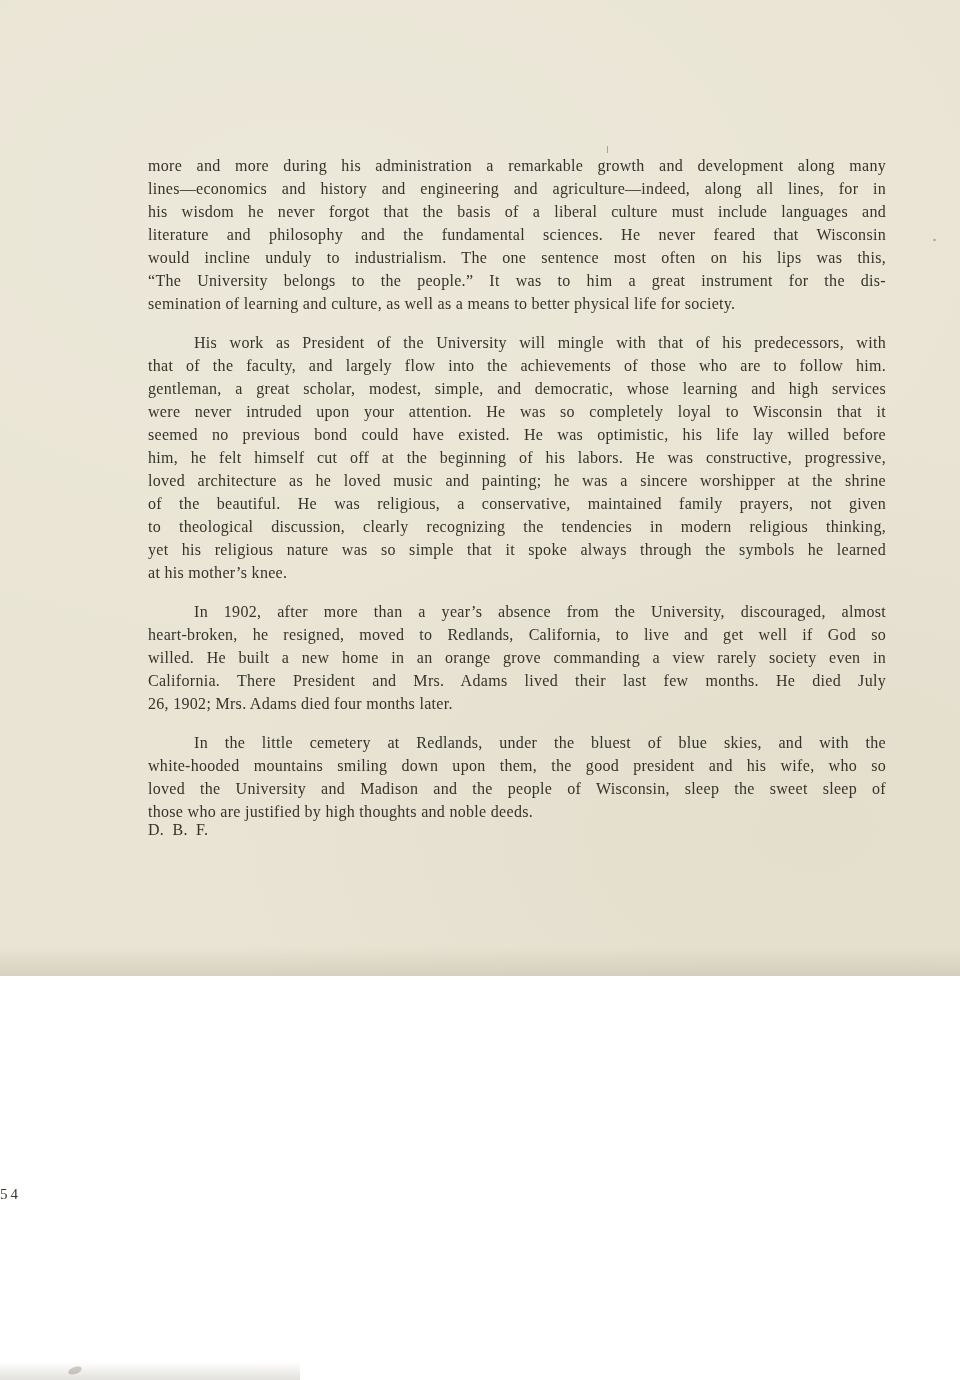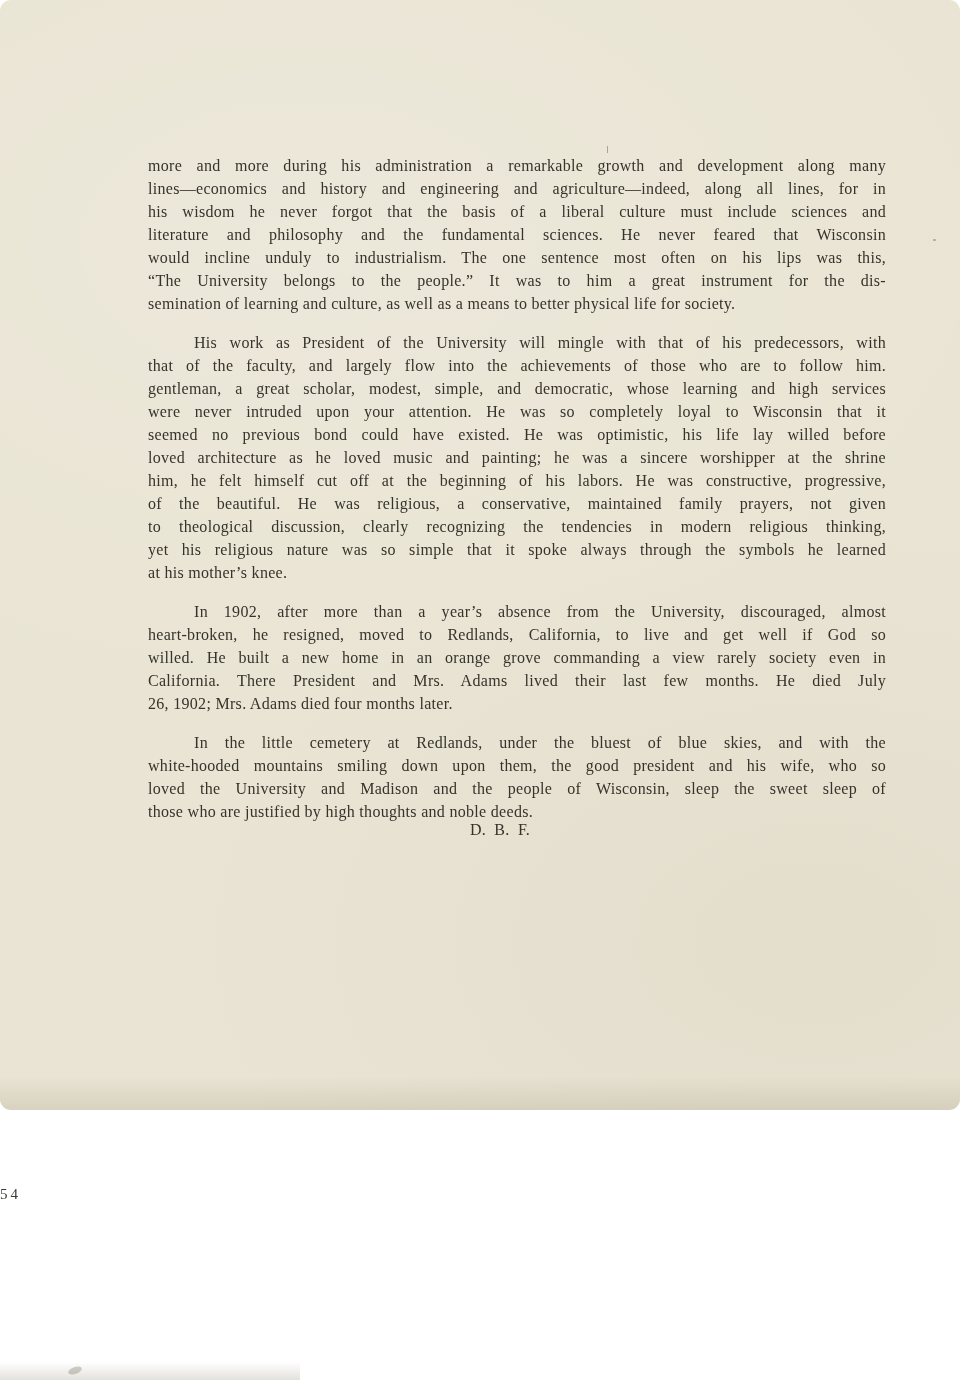--- a/index.html
+++ b/index.html
@@ -10,27 +10,26 @@
     width: 960px;
     height: 1380px;
     position: relative;
     overflow: hidden;
     font-family: "Liberation Serif", "DejaVu Serif", serif;
   }
   .page {
     position: absolute;
     inset: 0;
     width: 960px;
-    height: 1110px;
+    height: 976px;
     background:
       radial-gradient(1100px 700px at 32% 22%, rgba(255,255,255,0.16), rgba(255,255,255,0) 70%),
       radial-gradient(900px 600px at 85% 85%, rgba(120,108,82,0.05), rgba(120,108,82,0) 70%),
       linear-gradient(to bottom, rgba(0,0,0,0) 97%, rgba(110,98,72,0.14) 100%),
       #e9e4d3;
-    border-radius: 11px;
   }
   .text-block {
     position: absolute;
     left: 148px;
     top: 154px;
     width: 738px;
     font-size: 16px;
     line-height: 23px;
     letter-spacing: 0.3px;
     color: #35332b;
@@ -42,21 +41,21 @@
     white-space: normal;
   }
   .line.last {
     text-align-last: left;
   }
   .line.indent {
     text-indent: 46px;
     margin-top: 16px;
   }
   .signature-line {
-    text-align: center;
+    text-align: left;
     padding-right: 34px;
     margin-top: -5px;
     word-spacing: 4px;
   }
   .page-number {
     position: absolute;
     top: 1186px;
     left: 0;
     width: 100%;
     text-align: left;
@@ -102,34 +101,34 @@
   }
 </style>
 </head>
 <body>
 
 <div class="page">
   <div class="text-block">
       <div class="paragraph">
         <div class="line">more and more during his administration a remarkable growth and development along many</div>
         <div class="line">lines—economics and history and engineering and agriculture—indeed, along all lines, for in</div>
-        <div class="line">his wisdom he never forgot that the basis of a liberal culture must include sciences and</div>
+        <div class="line">his wisdom he never forgot that the basis of a liberal culture must include languages and</div>
         <div class="line">literature and philosophy and the fundamental sciences. He never feared that Wisconsin</div>
         <div class="line">would incline unduly to industrialism. The one sentence most often on his lips was this,</div>
         <div class="line">“The University belongs to the people.” It was to him a great instrument for the dis-</div>
         <div class="line last">semination of learning and culture, as well as a means to better physical life for society.</div>
       </div>
       <div class="paragraph">
         <div class="line indent">His work as President of the University will mingle with that of his predecessors, with</div>
         <div class="line">that of the faculty, and largely flow into the achievements of those who are to follow him.</div>
         <div class="line">gentleman, a great scholar, modest, simple, and democratic, whose learning and high services</div>
         <div class="line">were never intruded upon your attention. He was so completely loyal to Wisconsin that it</div>
         <div class="line">seemed no previous bond could have existed. He was optimistic, his life lay willed before</div>
+        <div class="line">him, he felt himself cut off at the beginning of his labors. He was constructive, progressive,</div>
         <div class="line">loved architecture as he loved music and painting; he was a sincere worshipper at the shrine</div>
-        <div class="line">him, he felt himself cut off at the beginning of his labors. He was constructive, progressive,</div>
         <div class="line">of the beautiful. He was religious, a conservative, maintained family prayers, not given</div>
         <div class="line">to theological discussion, clearly recognizing the tendencies in modern religious thinking,</div>
         <div class="line">yet his religious nature was so simple that it spoke always through the symbols he learned</div>
         <div class="line last">at his mother’s knee.</div>
       </div>
       <div class="paragraph">
         <div class="line indent">In 1902, after more than a year’s absence from the University, discouraged, almost</div>
         <div class="line">heart-broken, he resigned, moved to Redlands, California, to live and get well if God so</div>
         <div class="line">willed. He built a new home in an orange grove commanding a view rarely society even in</div>
         <div class="line">California. There President and Mrs. Adams lived their last few months. He died July</div>

